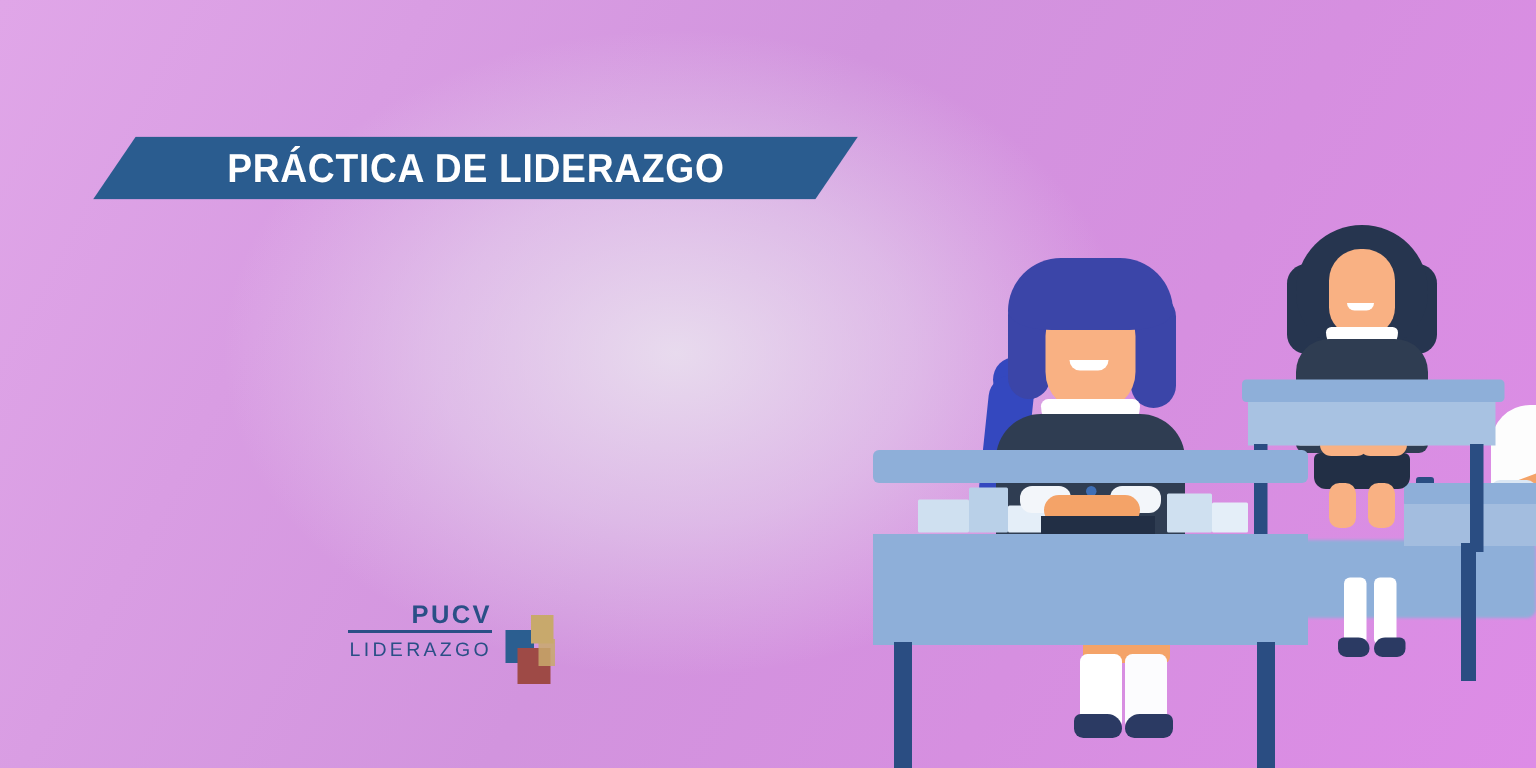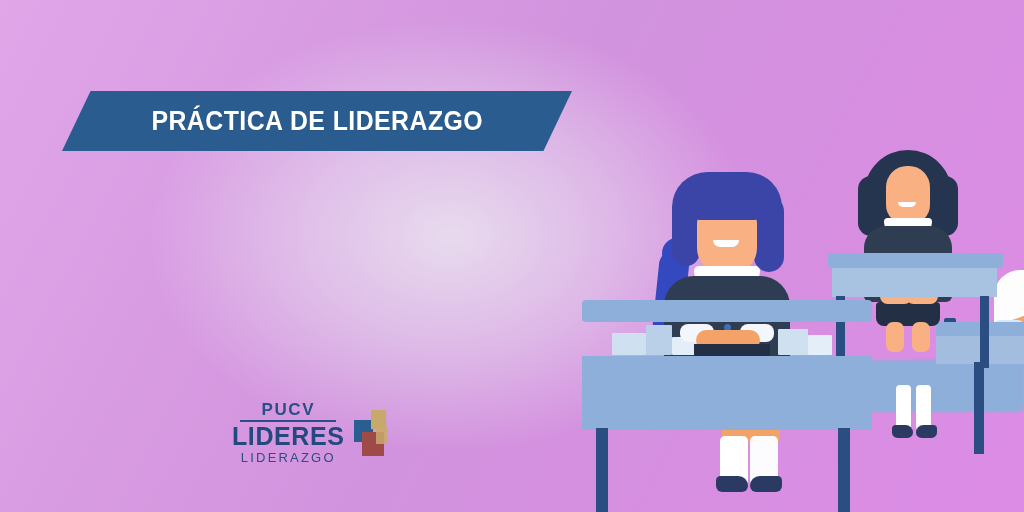--- a/index.html
+++ b/index.html
@@ -16,21 +16,21 @@
     width:1024px; height:512px;
     overflow:hidden;
     background:
       radial-gradient(ellipse 420px 300px at 44% 46%, rgba(238,238,242,.78) 0%, rgba(235,232,242,.45) 38%, rgba(224,190,226,0) 72%),
       linear-gradient(118deg, #e0a6e8 0%, #d99de3 22%, #d294de 46%, #d68fe0 70%, #dd8ce6 100%);
   }
 
   
   .banner{
     position:absolute; left:62px; top:91px;
-    width:510px; height:60px;
+    width:510px; height:42px;
     background:#2a5c8f;
     clip-path:polygon(5.6% 0, 100% 0, 94.4% 100%, 0% 100%);
     display:flex; align-items:center; justify-content:center;
   }
   .banner-text{
     color:#ffffff;
     font-size:27px;
     font-weight:bold;
     letter-spacing:.5px;
     transform:scaleX(.92);
@@ -62,21 +62,21 @@
     letter-spacing:.2px;
     transform:scaleX(.97);
     text-shadow:1.5px 2px 2.5px rgba(120,80,130,.34);
   }
 
   
   .logo{
     position:absolute; left:232px; top:401px;
     display:flex; align-items:flex-start; gap:9px;
   }
-  .logo-words{ display:flex; flex-direction:column; align-items:center; }
+  .logo-words{ display:flex; flex-direction:column; align-items:flex-end; }
   .logo-pucv{
     color:#2a4f86; font-size:17px; font-weight:bold;
     letter-spacing:1.6px; line-height:18px;
   }
   .logo-rule{
     width:96px; height:2px; background:#2a4f86; margin:1px 0 2px 0;
   }
   .logo-lideres{
     color:#23497f; font-size:25px; font-weight:bold;
     letter-spacing:.6px; line-height:25px;
@@ -213,21 +213,20 @@
 
   <div class="banner">
     <span class="banner-text">PRÁCTICA DE LIDERAZGO</span>
   </div>
 
 
   <div class="logo">
     <div class="logo-words">
       <div class="logo-pucv">PUCV</div>
       <div class="logo-rule"></div>
-      <div class="logo-lideres">LIDERES</div>
       <div class="logo-educativos">LIDERAZGO</div>
     </div>
     <div class="logo-mark">
       <span class="lm lm-blue"></span>
       <span class="lm lm-tan"></span>
       <span class="lm lm-red"></span>
       <span class="lm lm-tan2"></span>
     </div>
   </div>
 

